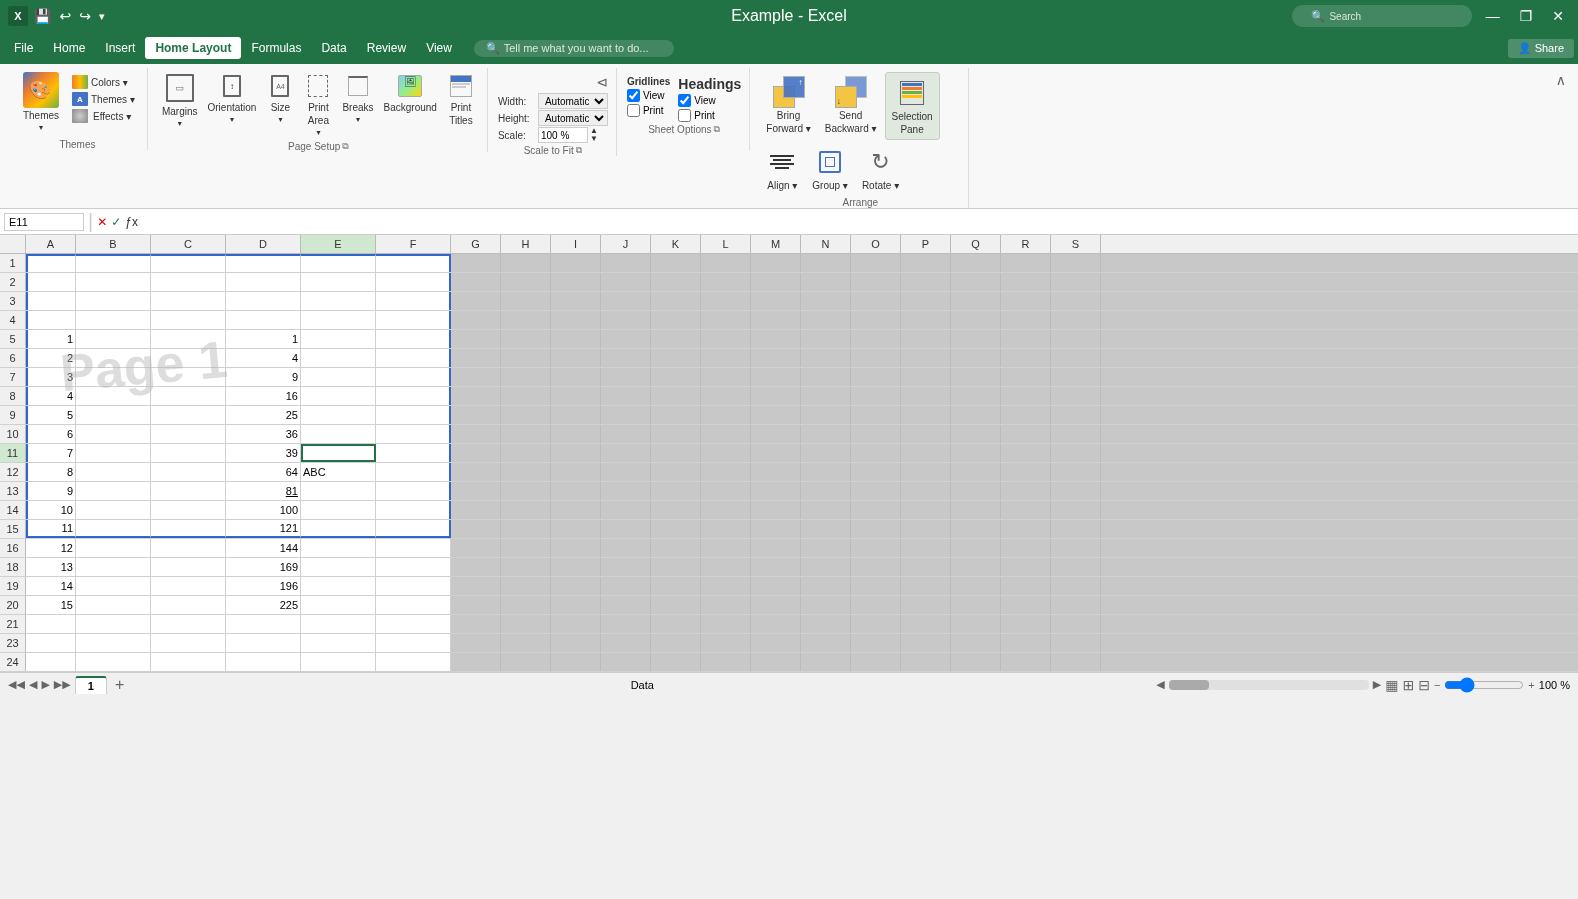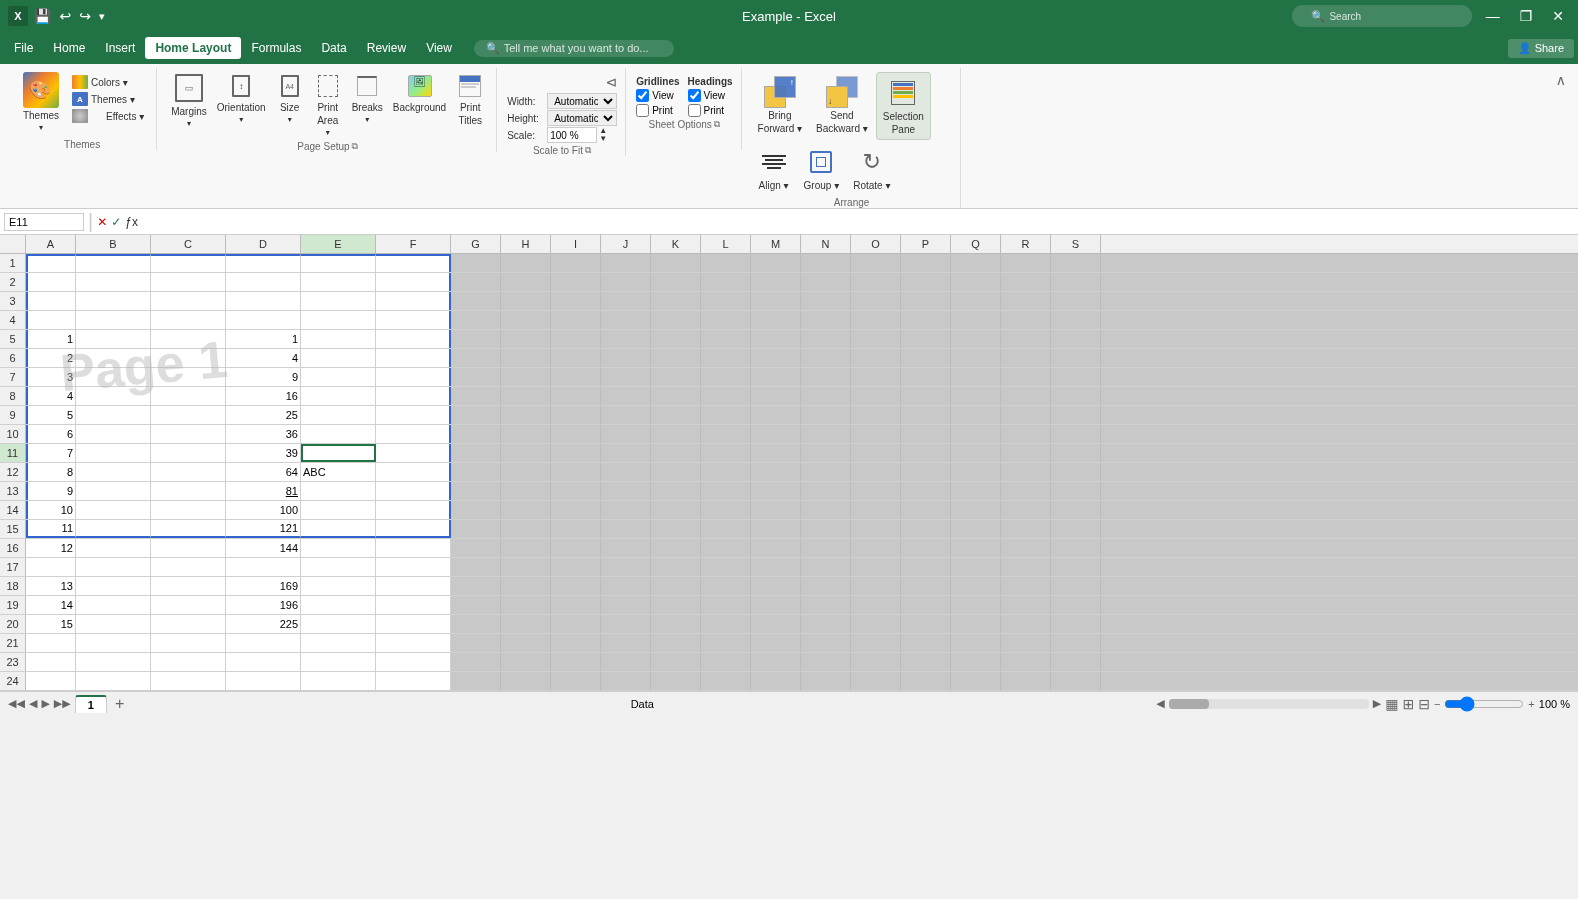--- a/index.html
+++ b/index.html
@@ -9,21 +9,21 @@
     .title-bar {
       background: #217346;
       color: white;
       height: 32px;
       display: flex;
       align-items: center;
       justify-content: space-between;
       padding: 0 8px;
     }
     .title-bar-left { display: flex; align-items: center; gap: 4px; }
-    .title-bar-center { position: absolute; left: 50%; transform: translateX(-50%); color: white; font-size: 13px; }
+    .title-bar-center { position: absolute; left: 50%; transform: translateX(-50%); color: white; font-size: 16px; }
     .title-bar-right { display: flex; align-items: center; gap: 8px; margin-left: auto; }
 
     
     .menu-bar {
       background: #217346;
       color: white;
       height: 32px;
       display: flex;
       align-items: center;
       padding: 0 4px;
@@ -324,21 +324,21 @@
       </div>
       <div class="themes-group" style="margin-top:4px;">
         <div class="ribbon-btn-small" style="display:flex;gap:3px;align-items:center;">
           <div style="width:16px;height:14px;background:linear-gradient(to right,#ed7d31,#ffc000,#70ad47);border-radius:1px;"></div>
           <span>Colors ▾</span>
         </div>
         <div class="ribbon-btn-small" style="display:flex;gap:3px;align-items:center;">
           <div style="width:16px;height:14px;background:#4472c4;border-radius:1px;display:flex;align-items:center;justify-content:center;color:white;font-size:8px;font-weight:bold;">A</div>
           <span>Themes ▾</span>
         </div>
-        <div class="ribbon-btn-small" style="display:flex;gap:18px;align-items:center;">
+        <div class="ribbon-btn-small" style="display:flex;gap:5px;align-items:center;">
           <div style="width:16px;height:14px;background:radial-gradient(circle,#ccc,#888);border-radius:1px;"></div>
           <span>Effects ▾</span>
         </div>
       </div>
     </div>
     <div class="ribbon-group-label">
       <span>Themes</span>
     </div>
   </div>
 
@@ -445,21 +445,21 @@
       <div class="sheet-col">
         <span style="font-size:10px;font-weight:bold;color:#333;">Gridlines</span>
         <label class="checkbox-item">
           <input type="checkbox" checked="" style=""> View
         </label>
         <label class="checkbox-item">
           <input type="checkbox" style=""> Print
         </label>
       </div>
       <div class="sheet-col">
-        <span style="font-size:10px;font-weight:bold;color:#333;">Headings</span>
+        <span style="font-size:14px;font-weight:bold;color:#333;">Headings</span>
         <label class="checkbox-item">
           <input type="checkbox" checked="" style=""> View
         </label>
         <label class="checkbox-item">
           <input type="checkbox" style=""> Print
         </label>
       </div>
     </div>
     <div class="ribbon-group-label">
       <span>Sheet Options</span>
@@ -920,42 +920,20 @@
           <div class="cell" style="width: 50px; min-width: 50px; background: rgb(200, 200, 200); border-right: 1px solid rgb(187, 187, 187);"></div>
           <div class="cell" style="width: 50px; min-width: 50px; background: rgb(200, 200, 200); border-right: 1px solid rgb(187, 187, 187);"></div>
           <div class="cell" style="width: 50px; min-width: 50px; background: rgb(200, 200, 200); border-right: 1px solid rgb(187, 187, 187);"></div>
           <div class="cell" style="width: 50px; min-width: 50px; background: rgb(200, 200, 200); border-right: 1px solid rgb(187, 187, 187);"></div>
           <div class="cell" style="width: 50px; min-width: 50px; background: rgb(200, 200, 200); border-right: 1px solid rgb(187, 187, 187);"></div>
           <div class="cell" style="width: 50px; min-width: 50px; background: rgb(200, 200, 200); border-right: 1px solid rgb(187, 187, 187);"></div>
           <div class="cell" style="width: 50px; min-width: 50px; background: rgb(200, 200, 200); border-right: 1px solid rgb(187, 187, 187);"></div>
           <div class="cell" style="width: 50px; min-width: 50px; background: rgb(200, 200, 200); border-right: 1px solid rgb(187, 187, 187);"></div>
         </div>
         <div class="sheet-row">
-          <div class="row-num">17</div>
-          <div class="cell" style="width: 50px; min-width: 50px;"></div>
-          <div class="cell" style="width: 75px; min-width: 75px;"></div>
-          <div class="cell" style="width: 75px; min-width: 75px;"></div>
-          <div class="cell" style="width: 75px; min-width: 75px;"></div>
-          <div class="cell" style="width: 75px; min-width: 75px;"></div>
-          <div class="cell" style="width: 75px; min-width: 75px;"></div>
-          <div class="cell" style="width: 50px; min-width: 50px; background: rgb(200, 200, 200); border-right: 1px solid rgb(187, 187, 187);"></div>
-          <div class="cell" style="width: 50px; min-width: 50px; background: rgb(200, 200, 200); border-right: 1px solid rgb(187, 187, 187);"></div>
-          <div class="cell" style="width: 50px; min-width: 50px; background: rgb(200, 200, 200); border-right: 1px solid rgb(187, 187, 187);"></div>
-          <div class="cell" style="width: 50px; min-width: 50px; background: rgb(200, 200, 200); border-right: 1px solid rgb(187, 187, 187);"></div>
-          <div class="cell" style="width: 50px; min-width: 50px; background: rgb(200, 200, 200); border-right: 1px solid rgb(187, 187, 187);"></div>
-          <div class="cell" style="width: 50px; min-width: 50px; background: rgb(200, 200, 200); border-right: 1px solid rgb(187, 187, 187);"></div>
-          <div class="cell" style="width: 50px; min-width: 50px; background: rgb(200, 200, 200); border-right: 1px solid rgb(187, 187, 187);"></div>
-          <div class="cell" style="width: 50px; min-width: 50px; background: rgb(200, 200, 200); border-right: 1px solid rgb(187, 187, 187);"></div>
-          <div class="cell" style="width: 50px; min-width: 50px; background: rgb(200, 200, 200); border-right: 1px solid rgb(187, 187, 187);"></div>
-          <div class="cell" style="width: 50px; min-width: 50px; background: rgb(200, 200, 200); border-right: 1px solid rgb(187, 187, 187);"></div>
-          <div class="cell" style="width: 50px; min-width: 50px; background: rgb(200, 200, 200); border-right: 1px solid rgb(187, 187, 187);"></div>
-          <div class="cell" style="width: 50px; min-width: 50px; background: rgb(200, 200, 200); border-right: 1px solid rgb(187, 187, 187);"></div>
-          <div class="cell" style="width: 50px; min-width: 50px; background: rgb(200, 200, 200); border-right: 1px solid rgb(187, 187, 187);"></div>
-        </div>
-        <div class="sheet-row">
           <div class="row-num">18</div>
           <div class="cell" style="width: 50px; min-width: 50px; justify-content: flex-end;">13</div>
           <div class="cell" style="width: 75px; min-width: 75px;"></div>
           <div class="cell" style="width: 75px; min-width: 75px;"></div>
           <div class="cell" style="width: 75px; min-width: 75px; justify-content: flex-end;">169</div>
           <div class="cell" style="width: 75px; min-width: 75px;"></div>
           <div class="cell" style="width: 75px; min-width: 75px;"></div>
           <div class="cell" style="width: 50px; min-width: 50px; background: rgb(200, 200, 200); border-right: 1px solid rgb(187, 187, 187);"></div>
           <div class="cell" style="width: 50px; min-width: 50px; background: rgb(200, 200, 200); border-right: 1px solid rgb(187, 187, 187);"></div>
           <div class="cell" style="width: 50px; min-width: 50px; background: rgb(200, 200, 200); border-right: 1px solid rgb(187, 187, 187);"></div>

